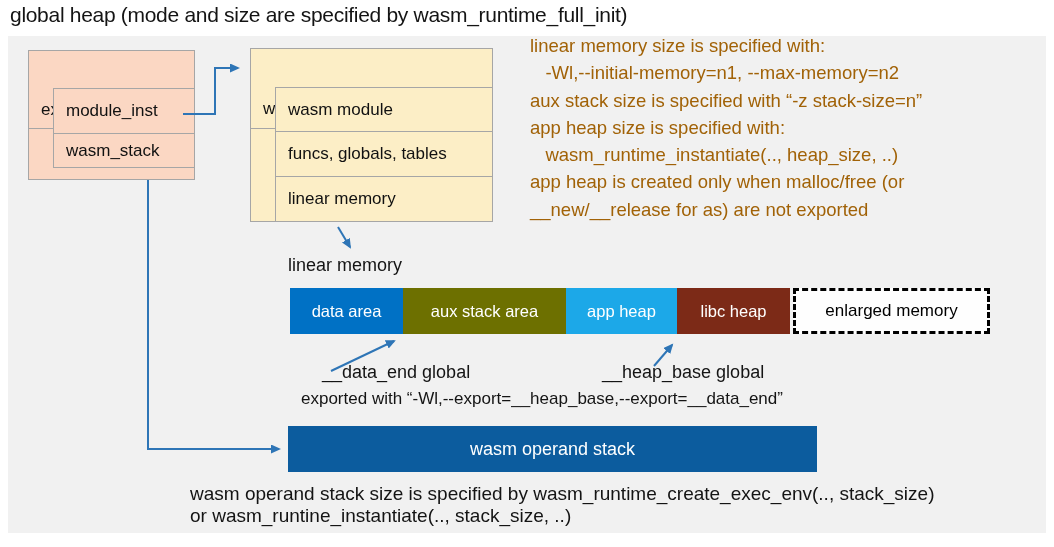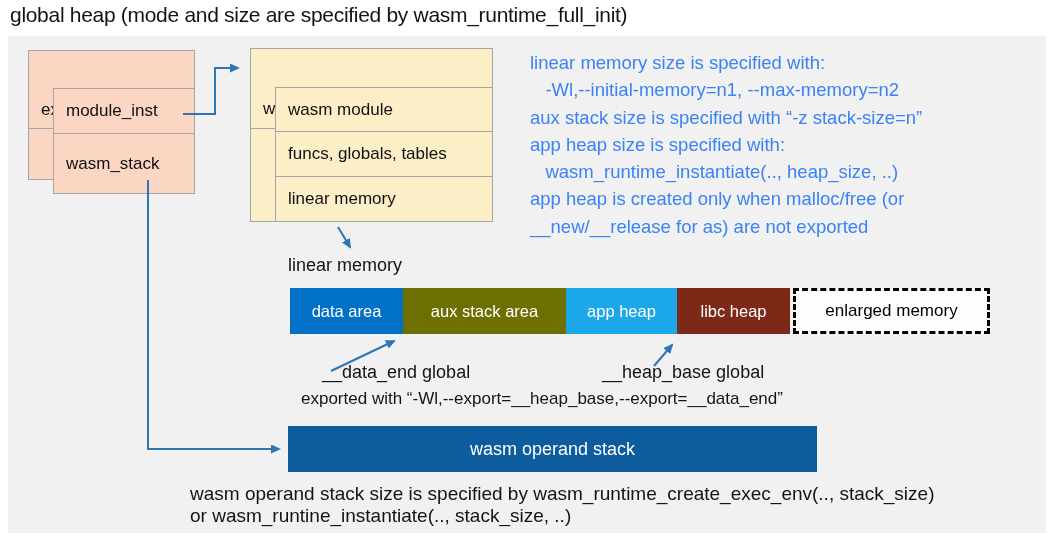--- a/index.html
+++ b/index.html
@@ -17,29 +17,29 @@
   .box .hdr{
     box-sizing:border-box;width:100%;border-bottom:1px solid #A6A6A6;
     display:flex;align-items:center;padding-left:12px;margin-top:40px;
   }
   .row{position:absolute;border:1px solid #A6A6A6;box-sizing:border-box;
     display:flex;align-items:center;padding-left:12px;font-size:17px;}
   
   .exec-outer{left:28px;top:50px;width:167px;height:130px;}
   .exec-outer .hdr{height:38px;}
   .exec-row1{left:53px;top:88px;width:142px;height:46px;}
-  .exec-row2{left:53px;top:133px;width:142px;height:61px;}
+  .exec-row2{left:53px;top:133px;width:142px;height:35px;}
   
   .inst-outer{left:250px;top:48px;width:243px;height:174px;}
   .inst-outer .hdr{height:40px;}
   .inst-row1{left:275px;top:87px;width:218px;height:45px;}
   .inst-row2{left:275px;top:131px;width:218px;height:46px;}
   .inst-row3{left:275px;top:176px;width:218px;height:46px;}
   
-  .notes{position:absolute;left:530px;top:49px;font-size:18.5px;line-height:27.3px;color:#3b82f6;}
+  .notes{position:absolute;left:530px;top:32px;font-size:18.5px;line-height:27.3px;color:#a16207;}
   .notes div{white-space:pre;}
   
   .lm-label{position:absolute;left:288px;top:255px;font-size:18px;color:#141414;}
   .seg{position:absolute;top:288px;height:46px;display:flex;align-items:center;justify-content:center;
        color:#ffffff;font-size:16.5px;box-sizing:border-box;}
   .seg-data{left:290px;width:113px;}
   .seg-aux{left:403px;width:163px;}
   .seg-app{left:566px;width:111px;}
   .seg-libc{left:677px;width:113px;}
   .seg-enlarged{left:793px;width:197px;border:3px dashed #000;background:#FEFEFE;font-size:17px;}

